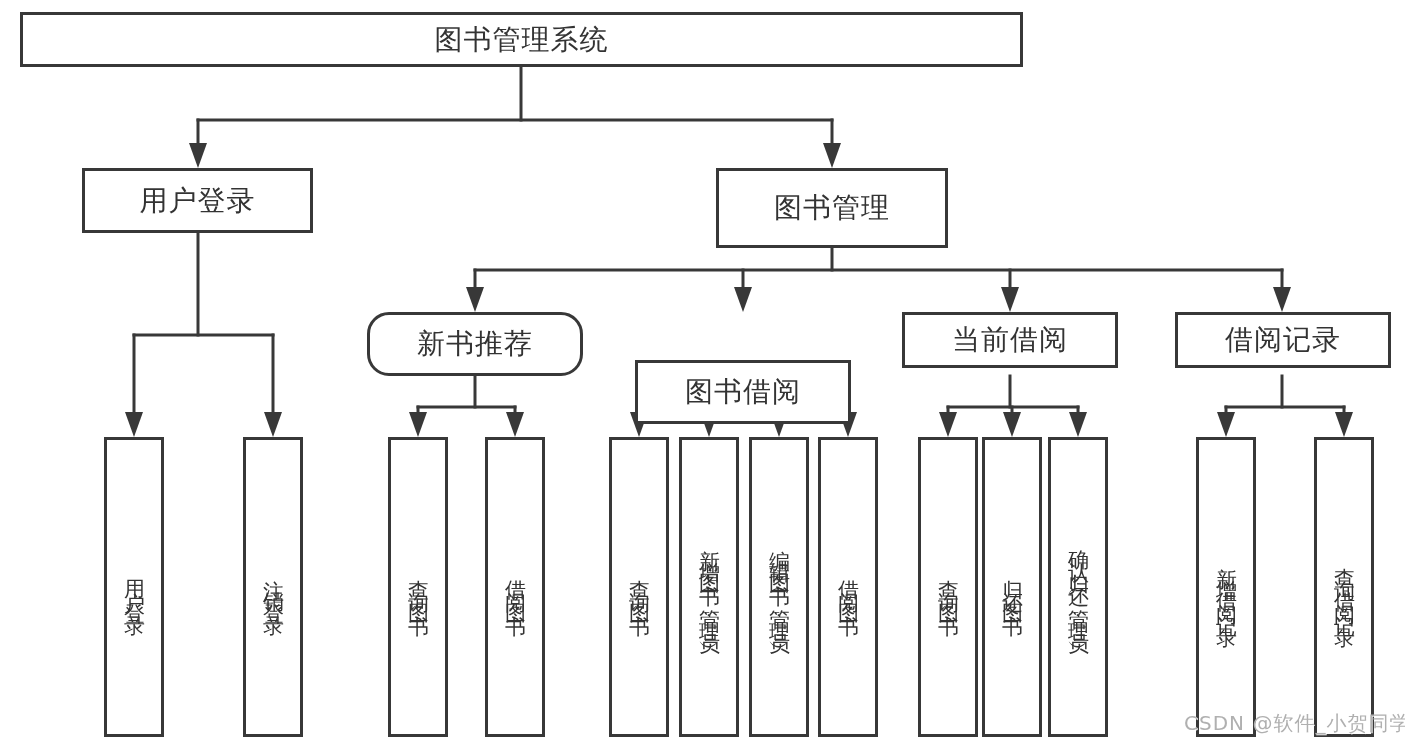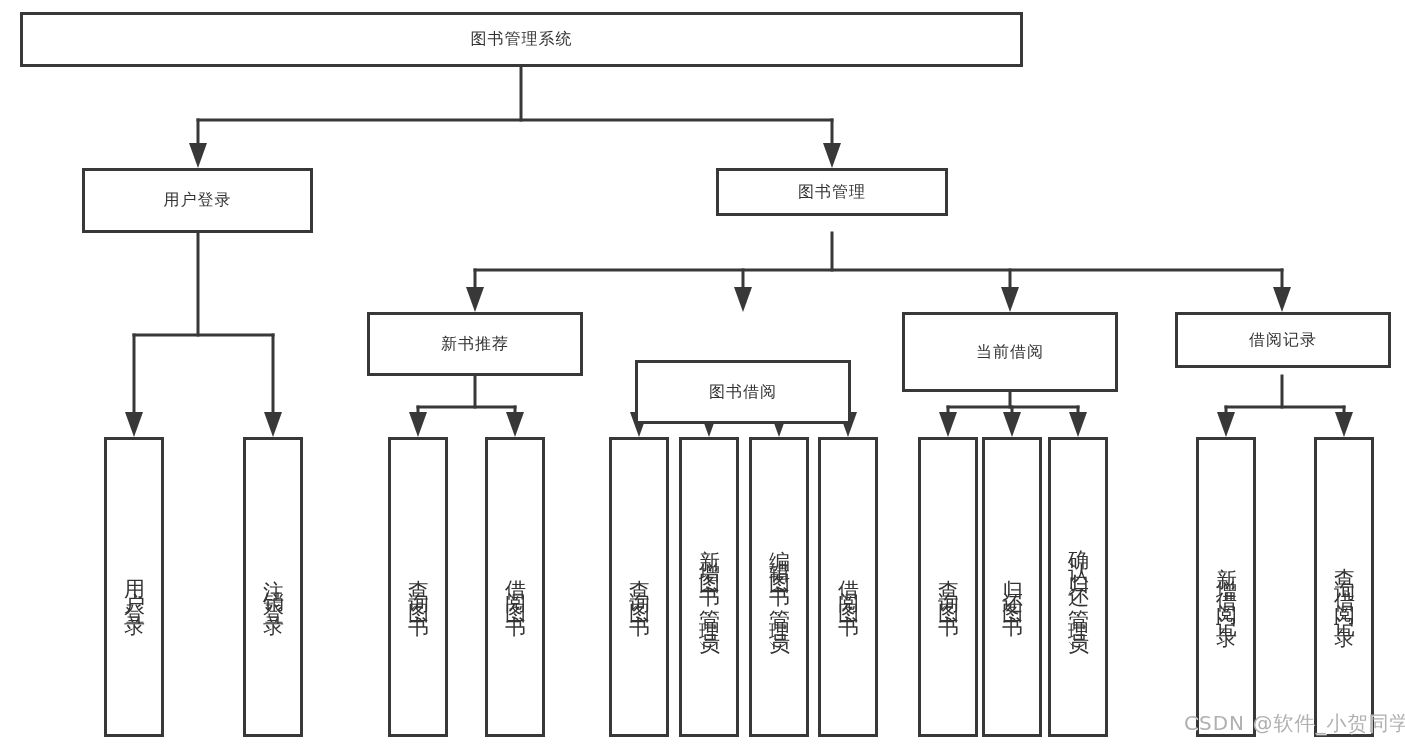--- a/index.html
+++ b/index.html
@@ -25,21 +25,21 @@
     position: absolute;
     box-sizing: border-box;
     background: #ffffff;
     border: 3px solid #383838;
     display: flex;
     align-items: center;
     justify-content: center;
     z-index: 2;
   }
   .node .lbl {
-    font-size: 16px;
+    font-size: 28px;
     color: #333333;
     letter-spacing: 1px;
     white-space: nowrap;
   }
   .node.v .lbl {
     writing-mode: vertical-rl;
     text-orientation: mixed;
     font-size: 21px;
     letter-spacing: 12px;
     line-height: 1;
@@ -131,31 +131,31 @@
     </g>
   </svg>
 
   <div class="node h" style="left:20px; top:12px; width:1003px; height:55px;">
     <span class="lbl">图书管理系统</span>
   </div>
 
   <div class="node h" style="left:82px; top:168px; width:231px; height:65px;">
     <span class="lbl">用户登录</span>
   </div>
-  <div class="node h" style="left:716px; top:168px; width:232px; height:48px;">
+  <div class="node h" style="left:716px; top:168px; width:232px; height:80px;">
     <span class="lbl">图书管理</span>
   </div>
 
-  <div class="node h" style="left:367px; top:312px; width:216px; height:64px;">
+  <div class="node h" style="left:367px; top:312px; width:216px; height:64px;border-radius:22px;">
     <span class="lbl">新书推荐</span>
   </div>
   <div class="node h" style="left:635px; top:312px; width:216px; height:64px;margin-top:48px;">
     <span class="lbl">图书借阅</span>
   </div>
-  <div class="node h" style="left:902px; top:312px; width:216px; height:80px;">
+  <div class="node h" style="left:902px; top:312px; width:216px; height:56px;">
     <span class="lbl">当前借阅</span>
   </div>
   <div class="node h" style="left:1175px; top:312px; width:216px; height:56px;">
     <span class="lbl">借阅记录</span>
   </div>
 
   <div class="node v" style="left:104px; top:437px; width:60px; height:300px;">
     <span class="lbl">用户登录</span>
   </div>
   <div class="node v" style="left:243px; top:437px; width:60px; height:300px;">

